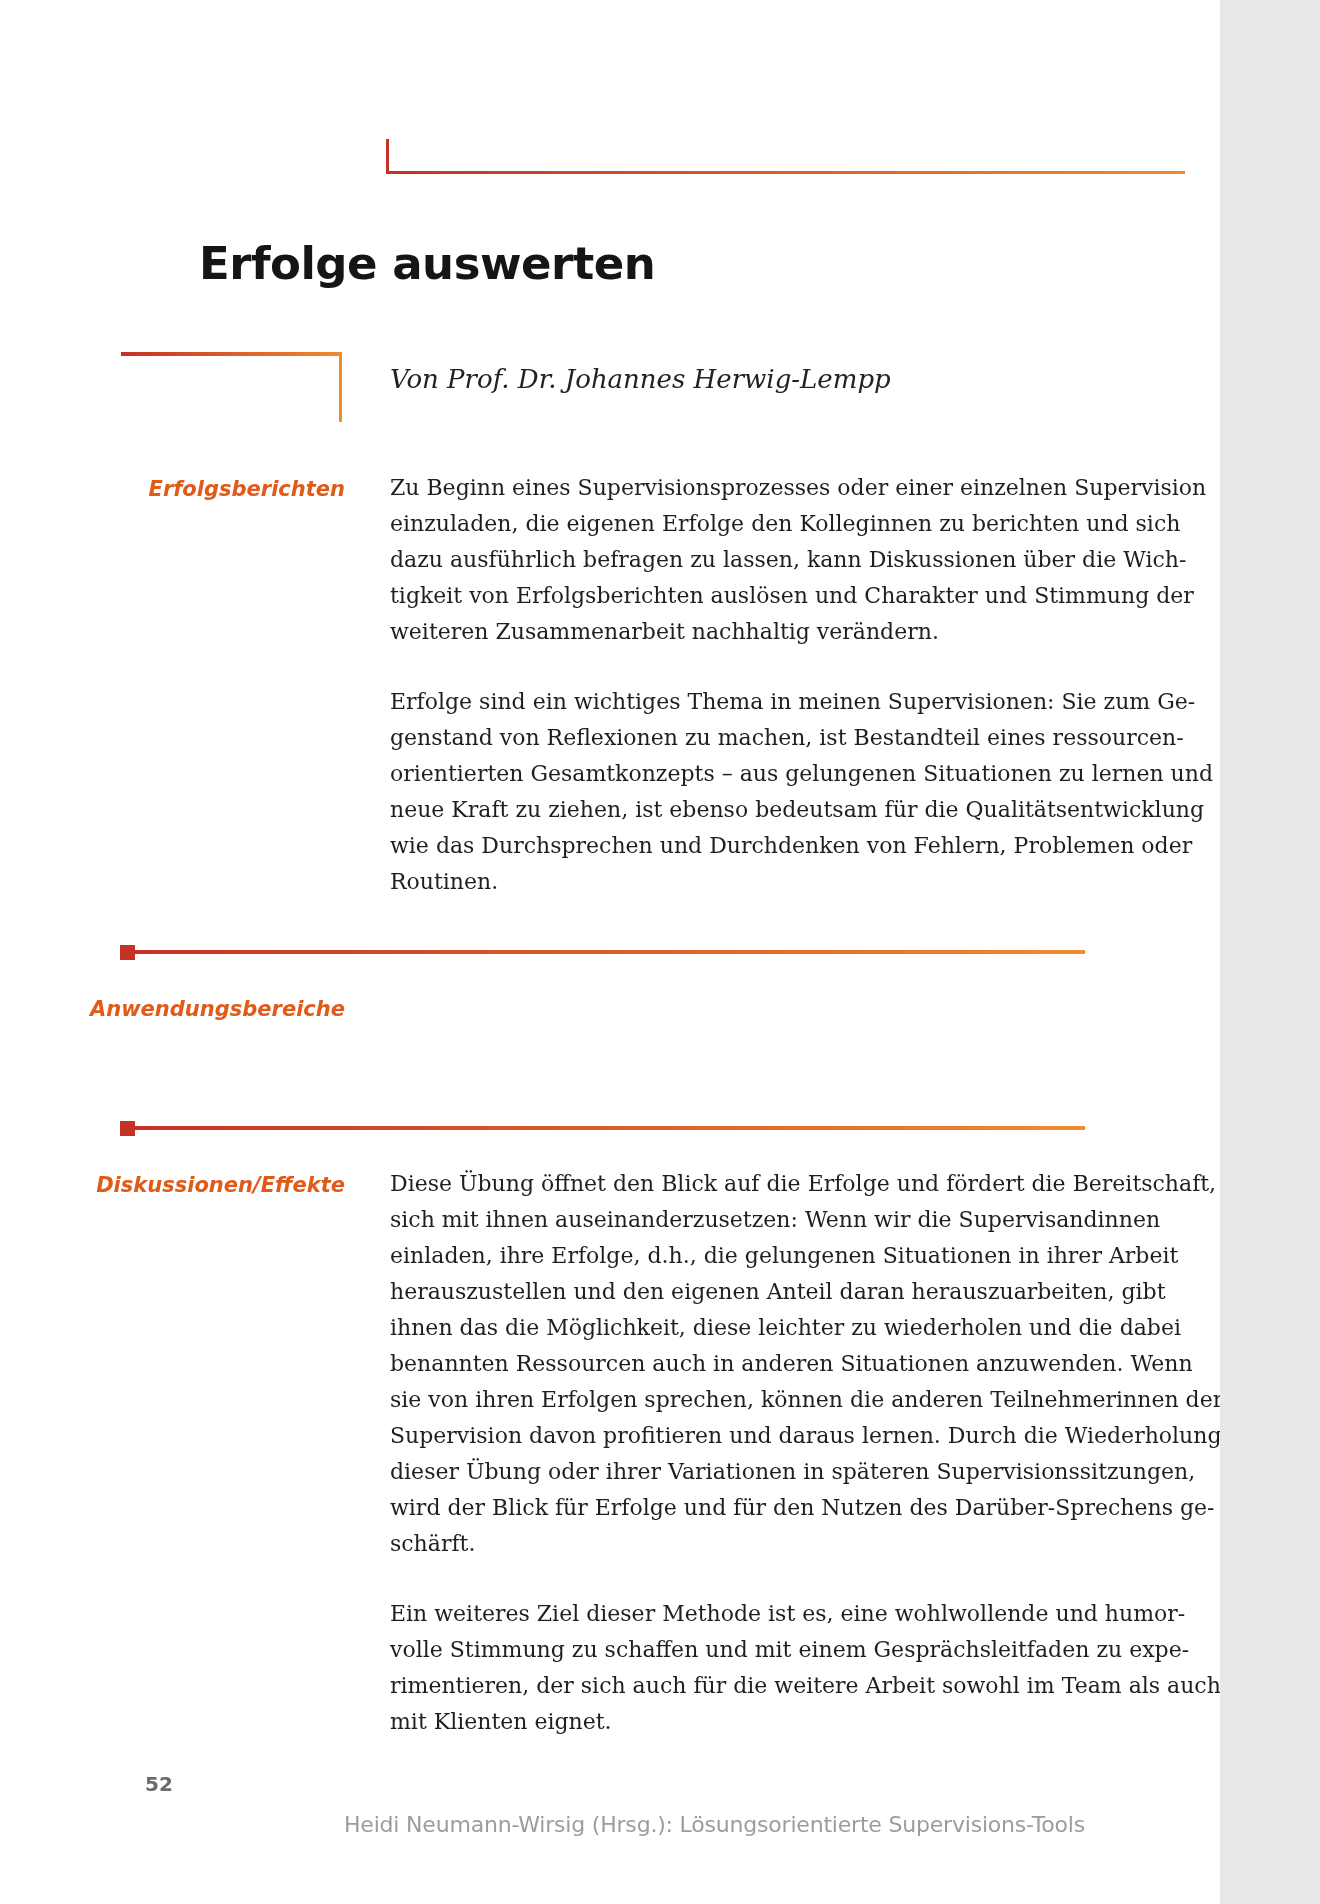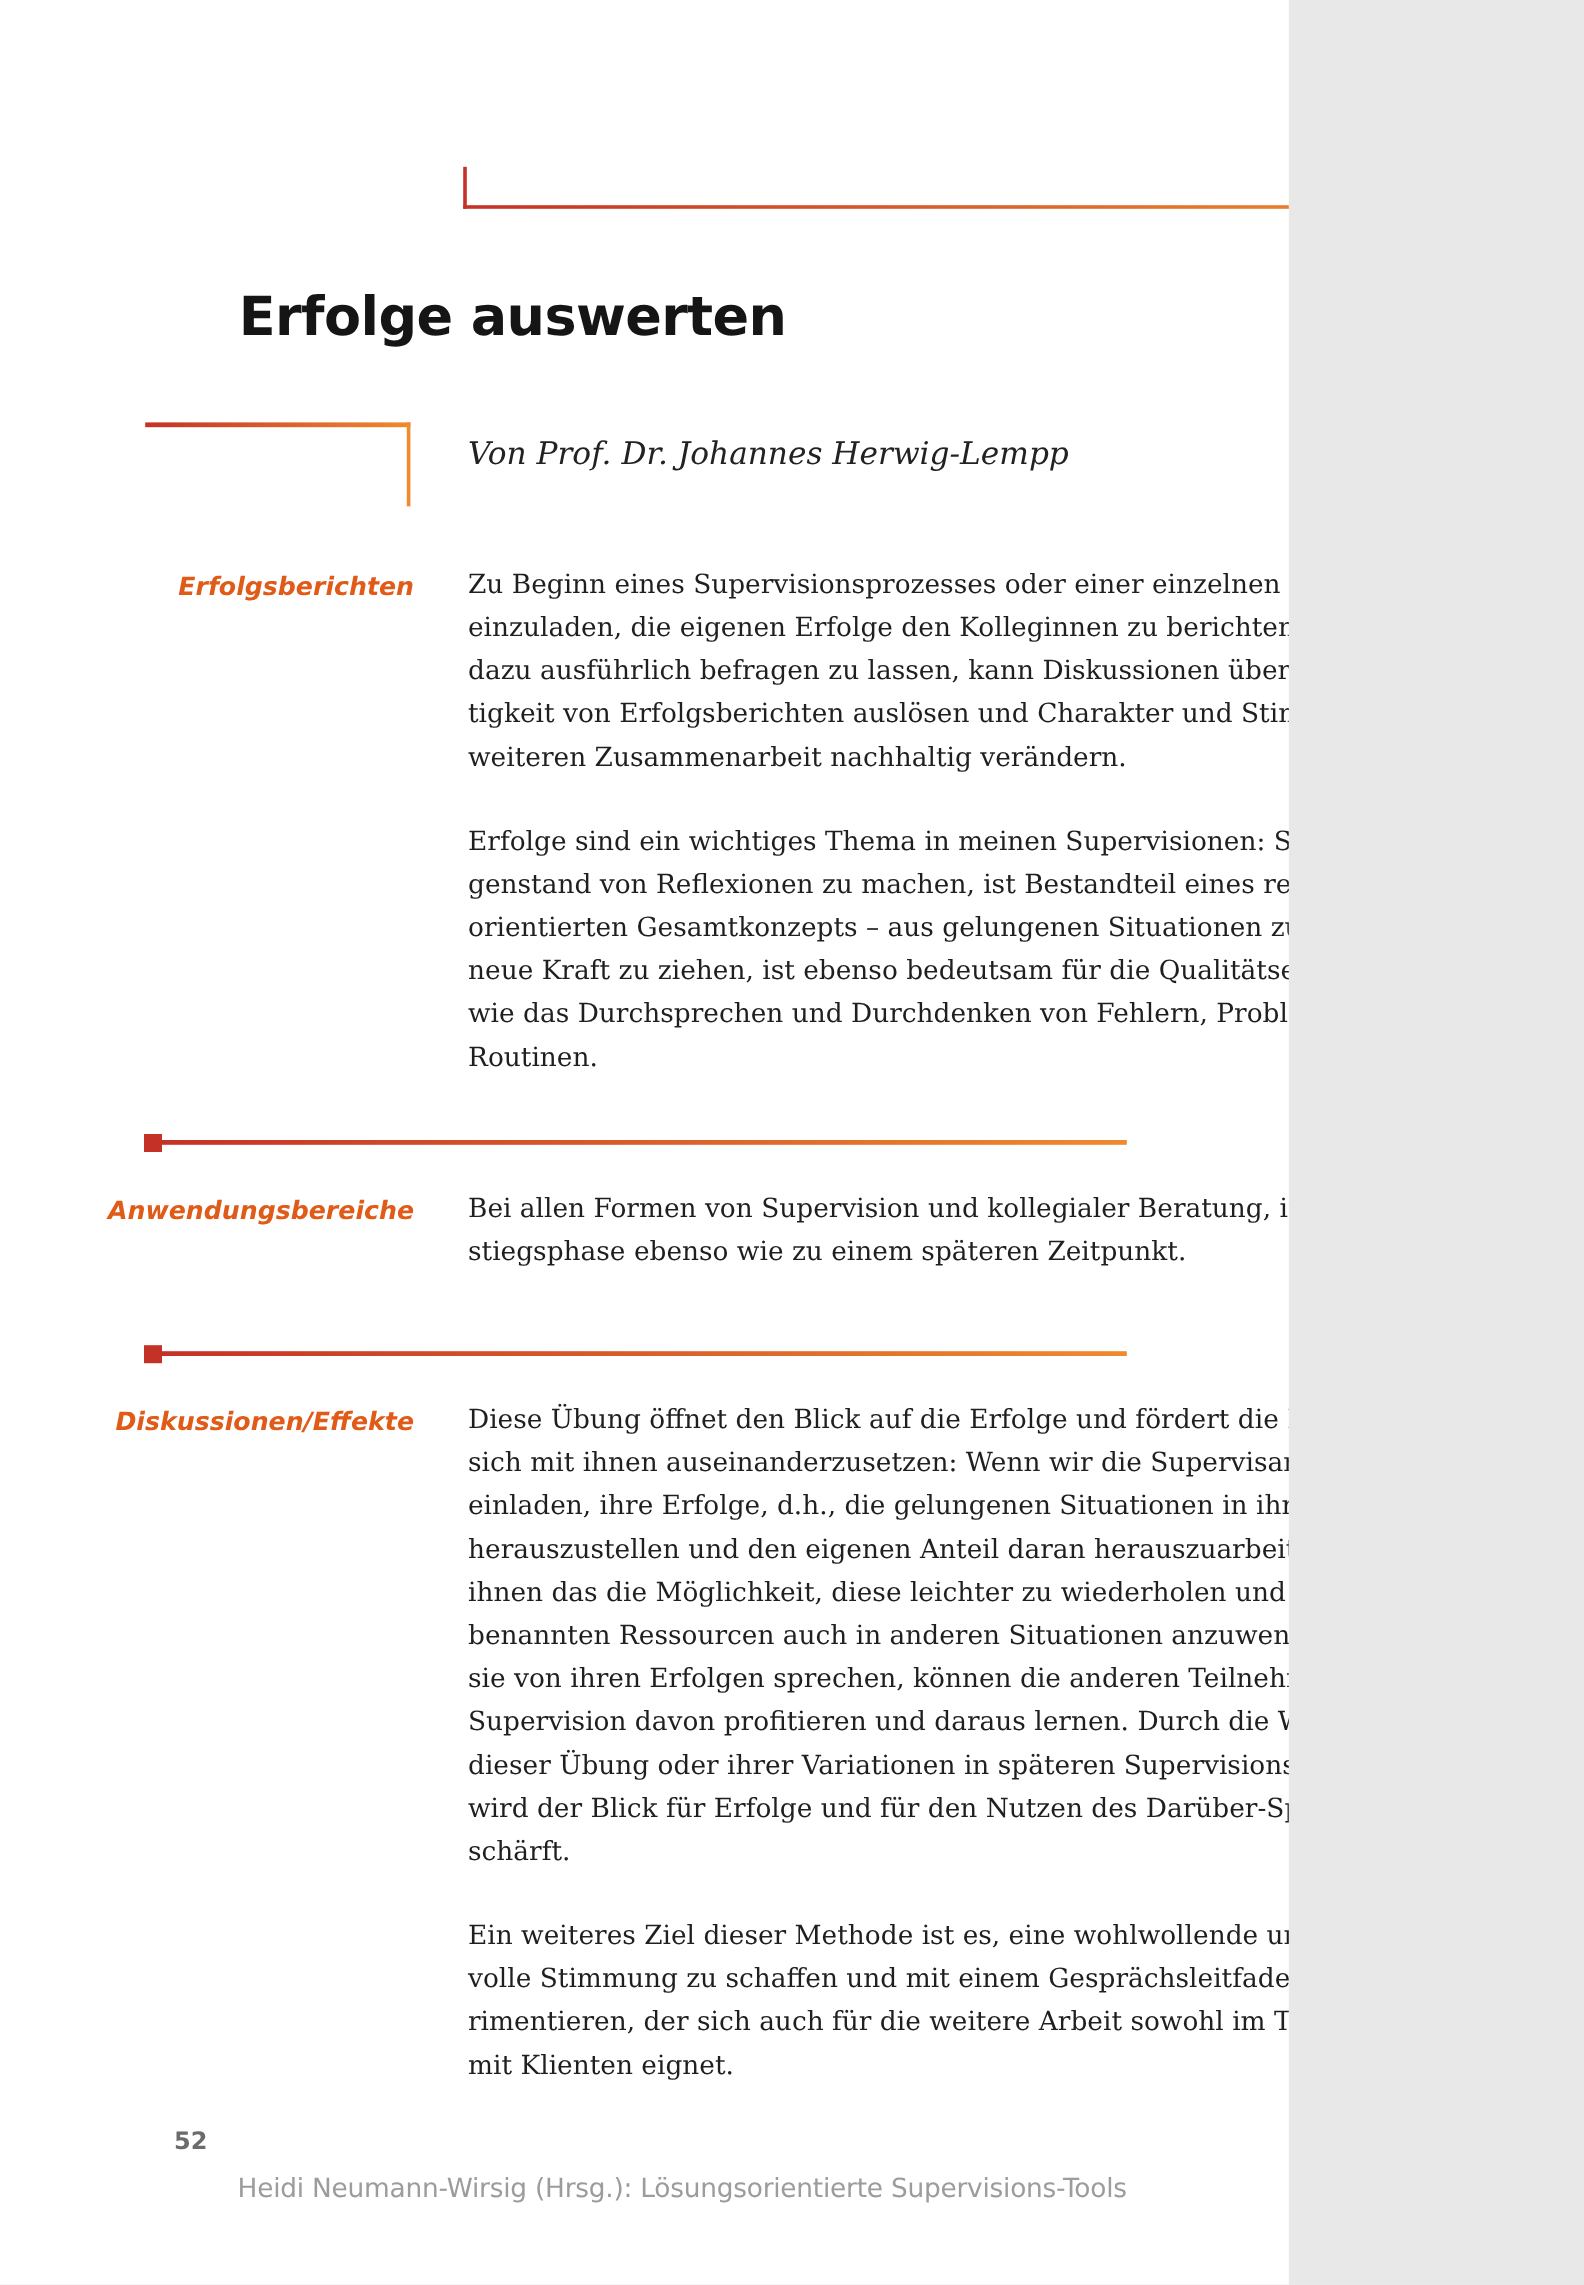--- a/index.html
+++ b/index.html
@@ -1,18 +1,18 @@
 <!DOCTYPE html>
 <html><head>
 <meta charset="utf-8">
 <style>
   html,body{margin:0;padding:0;background:#e8e8e8;}
   .page{
     position:relative;
-    width:1074px;height:1904px;
+    width:1220px;height:1904px;
     background:#ffffff;
     overflow:hidden;
     font-family:"DejaVu Serif", serif;
     color:#1f1f1e;
   }
   
   .corner-rule-v{position:absolute;left:386px;top:139px;width:3px;height:35px;background:#c43227;}
   .corner-rule-h{position:absolute;left:386px;top:171px;width:799px;height:3px;
     background:linear-gradient(to right,#c43227,#ef8a2e);}
   
@@ -110,24 +110,20 @@
     </div>
   </div>
 
   <div class="divider div-1">
     <span class="divider-square"></span>
     <span class="divider-line"></span>
   </div>
 
   <div class="section sec-2">
     <div class="section-label">Anwendungsbereiche</div>
-    <div class="section-body">
-      <p class="para">Bei allen Formen von Supervision und kollegialer Beratung, in der Ein-
-stiegsphase ebenso wie zu einem späteren Zeitpunkt.</p>
-    </div>
   </div>
 
   <div class="divider div-2">
     <span class="divider-square"></span>
     <span class="divider-line"></span>
   </div>
 
   <div class="section sec-3">
     <div class="section-label">Diskussionen/Effekte</div>
     <div class="section-body">

